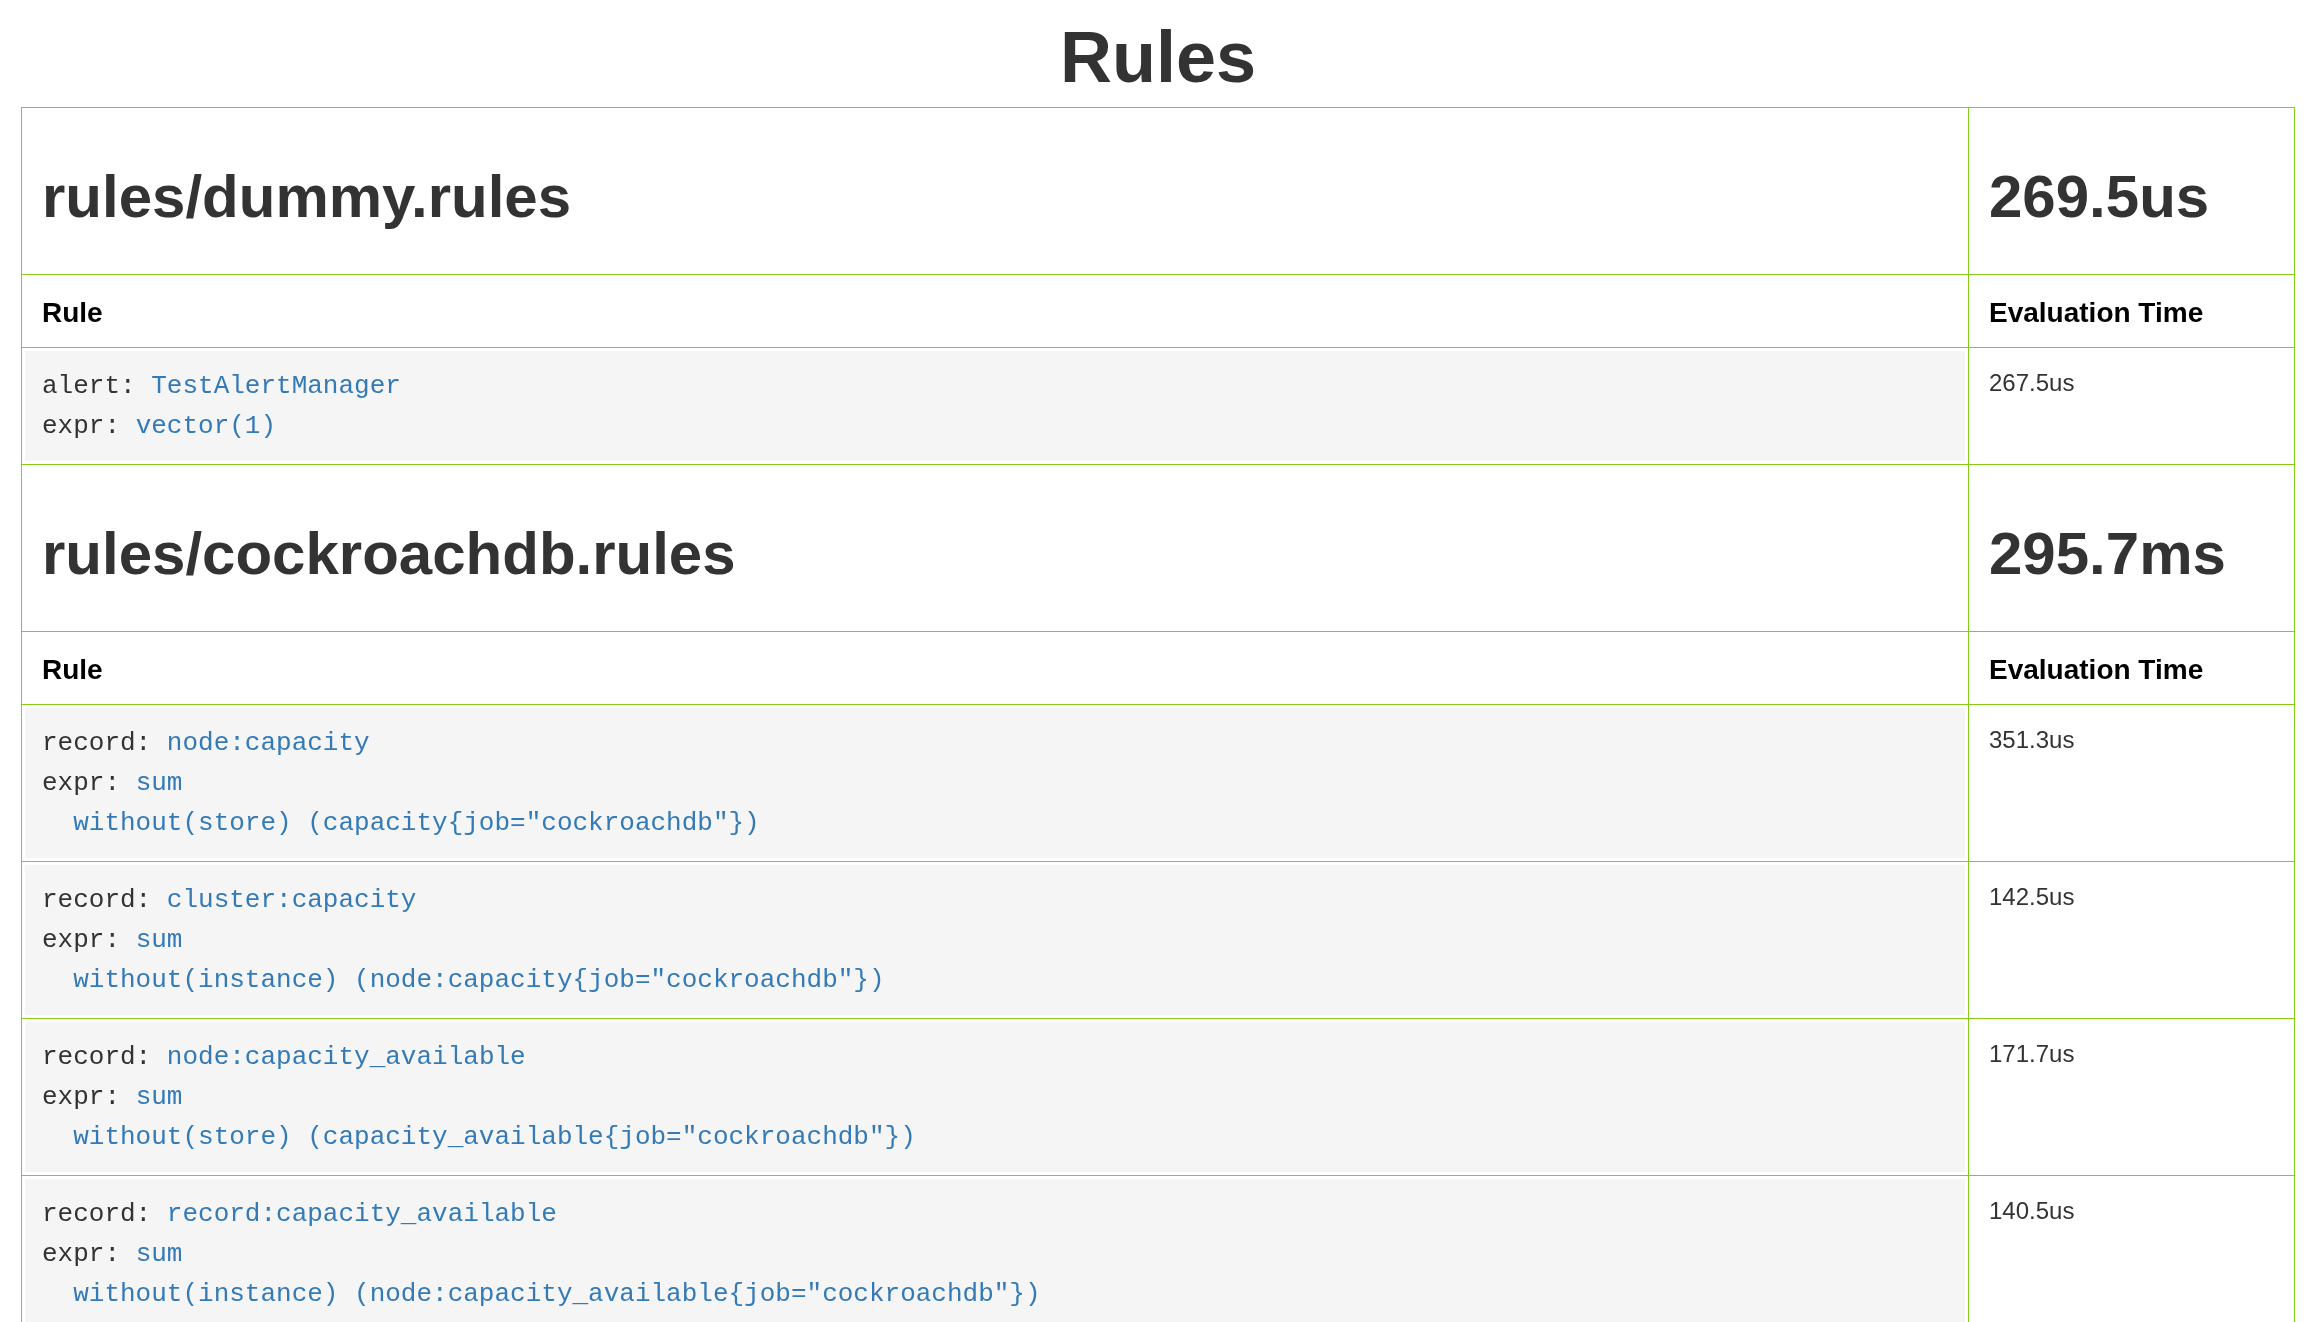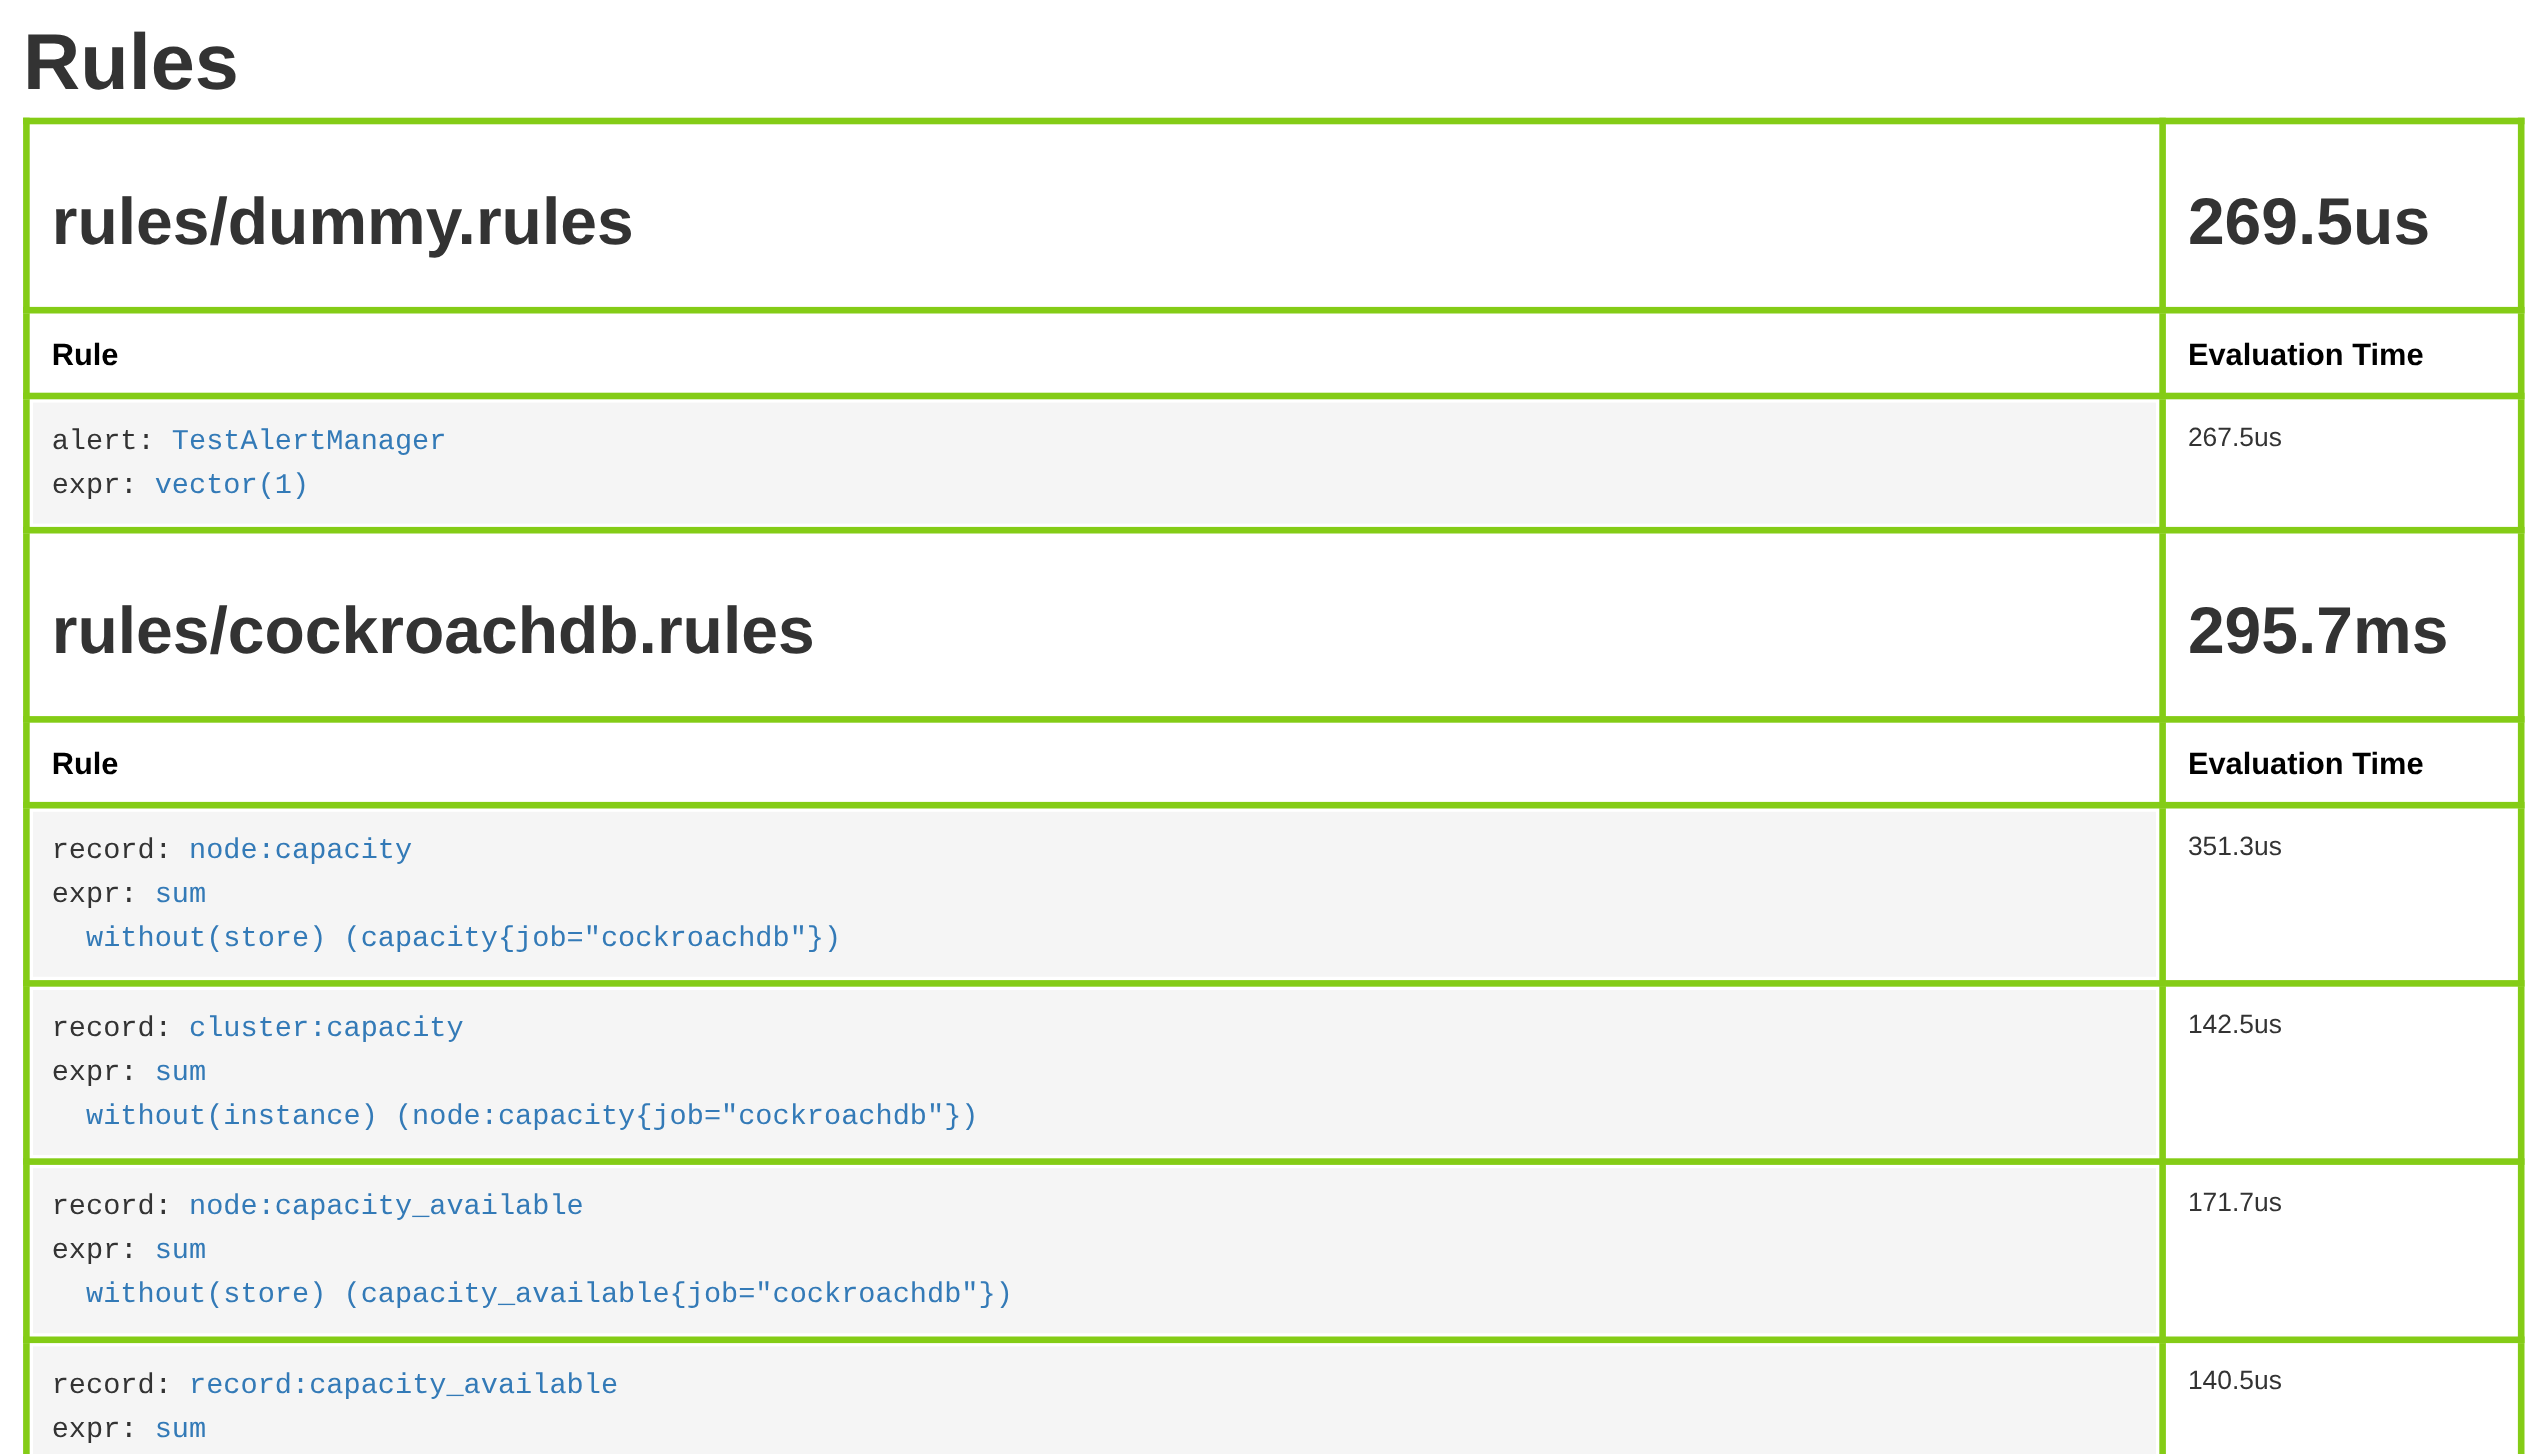--- a/index.html
+++ b/index.html
@@ -17,29 +17,30 @@
     font-size: 28px;
     line-height: 1.428;
     color: #333333;
   }
   h1.page-title {
     font-size: 72px;
     font-weight: 700;
     line-height: 1.1;
     margin: 18px 0 10px 0;
     color: #333333;
+    text-align: center;
   }
   table.rules-table {
     width: 100%;
     border-collapse: collapse;
     table-layout: fixed;
   }
   col.time-col { width: 326px; }
   .rules-table td, .rules-table th {
-    border: 6px solid #84cc16;
+    border: 1px solid #84cc16;
     vertical-align: top;
     text-align: left;
   }
   tr.group-row td { padding: 20px; }
   tr.group-row h2 {
     font-size: 60px;
     font-weight: 700;
     line-height: 1.1;
     margin: 36px 0 24px 0;
     color: #333333;

